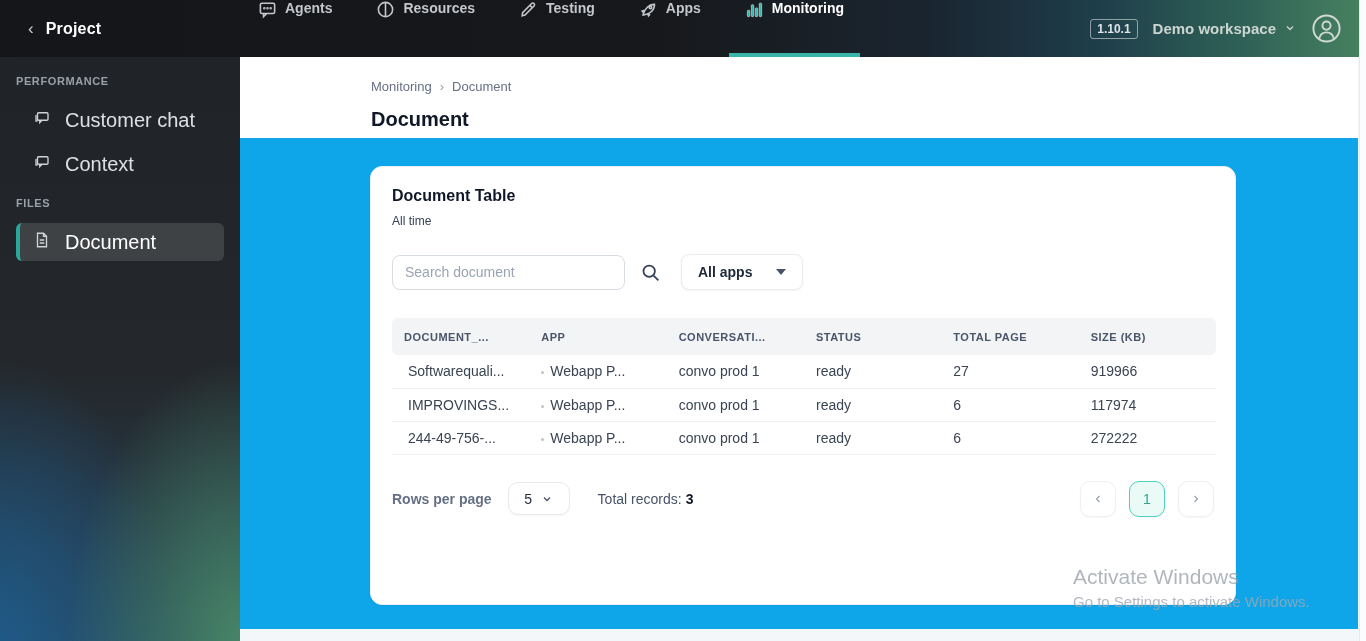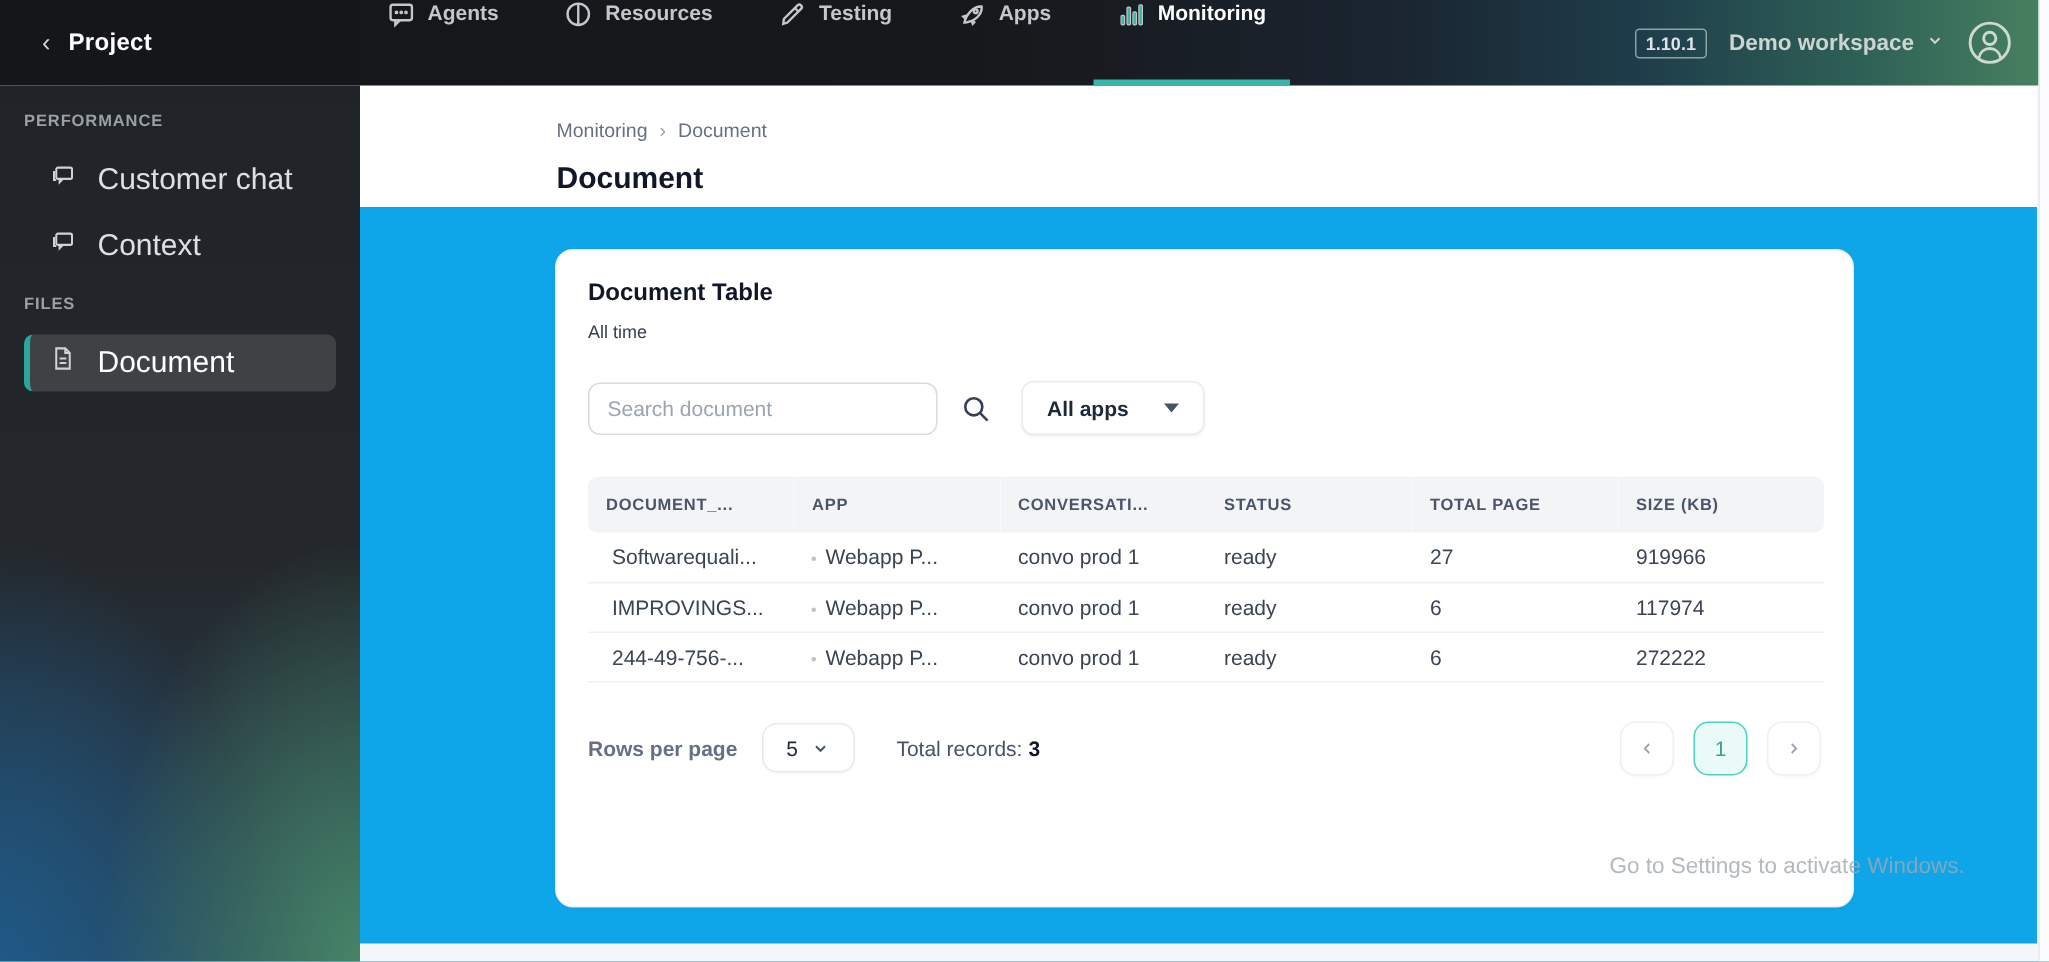--- a/index.html
+++ b/index.html
@@ -364,16 +364,17 @@
           <svg width="12" height="12" viewBox="0 0 24 24" fill="none" stroke="#98a2b3" stroke-width="2.4">
             <path d="M9 6l6 6-6 6"></path>
           </svg>
         </div>
       </div>
     </div>
   </section>
 </main>
 
 <div class="watermark">
+  <div class="l1">Activate Windows</div>
   <div class="l2">Go to Settings to activate Windows.</div>
 </div>
 
 <div class="scroll-strip"></div>
 
 </body></html>

